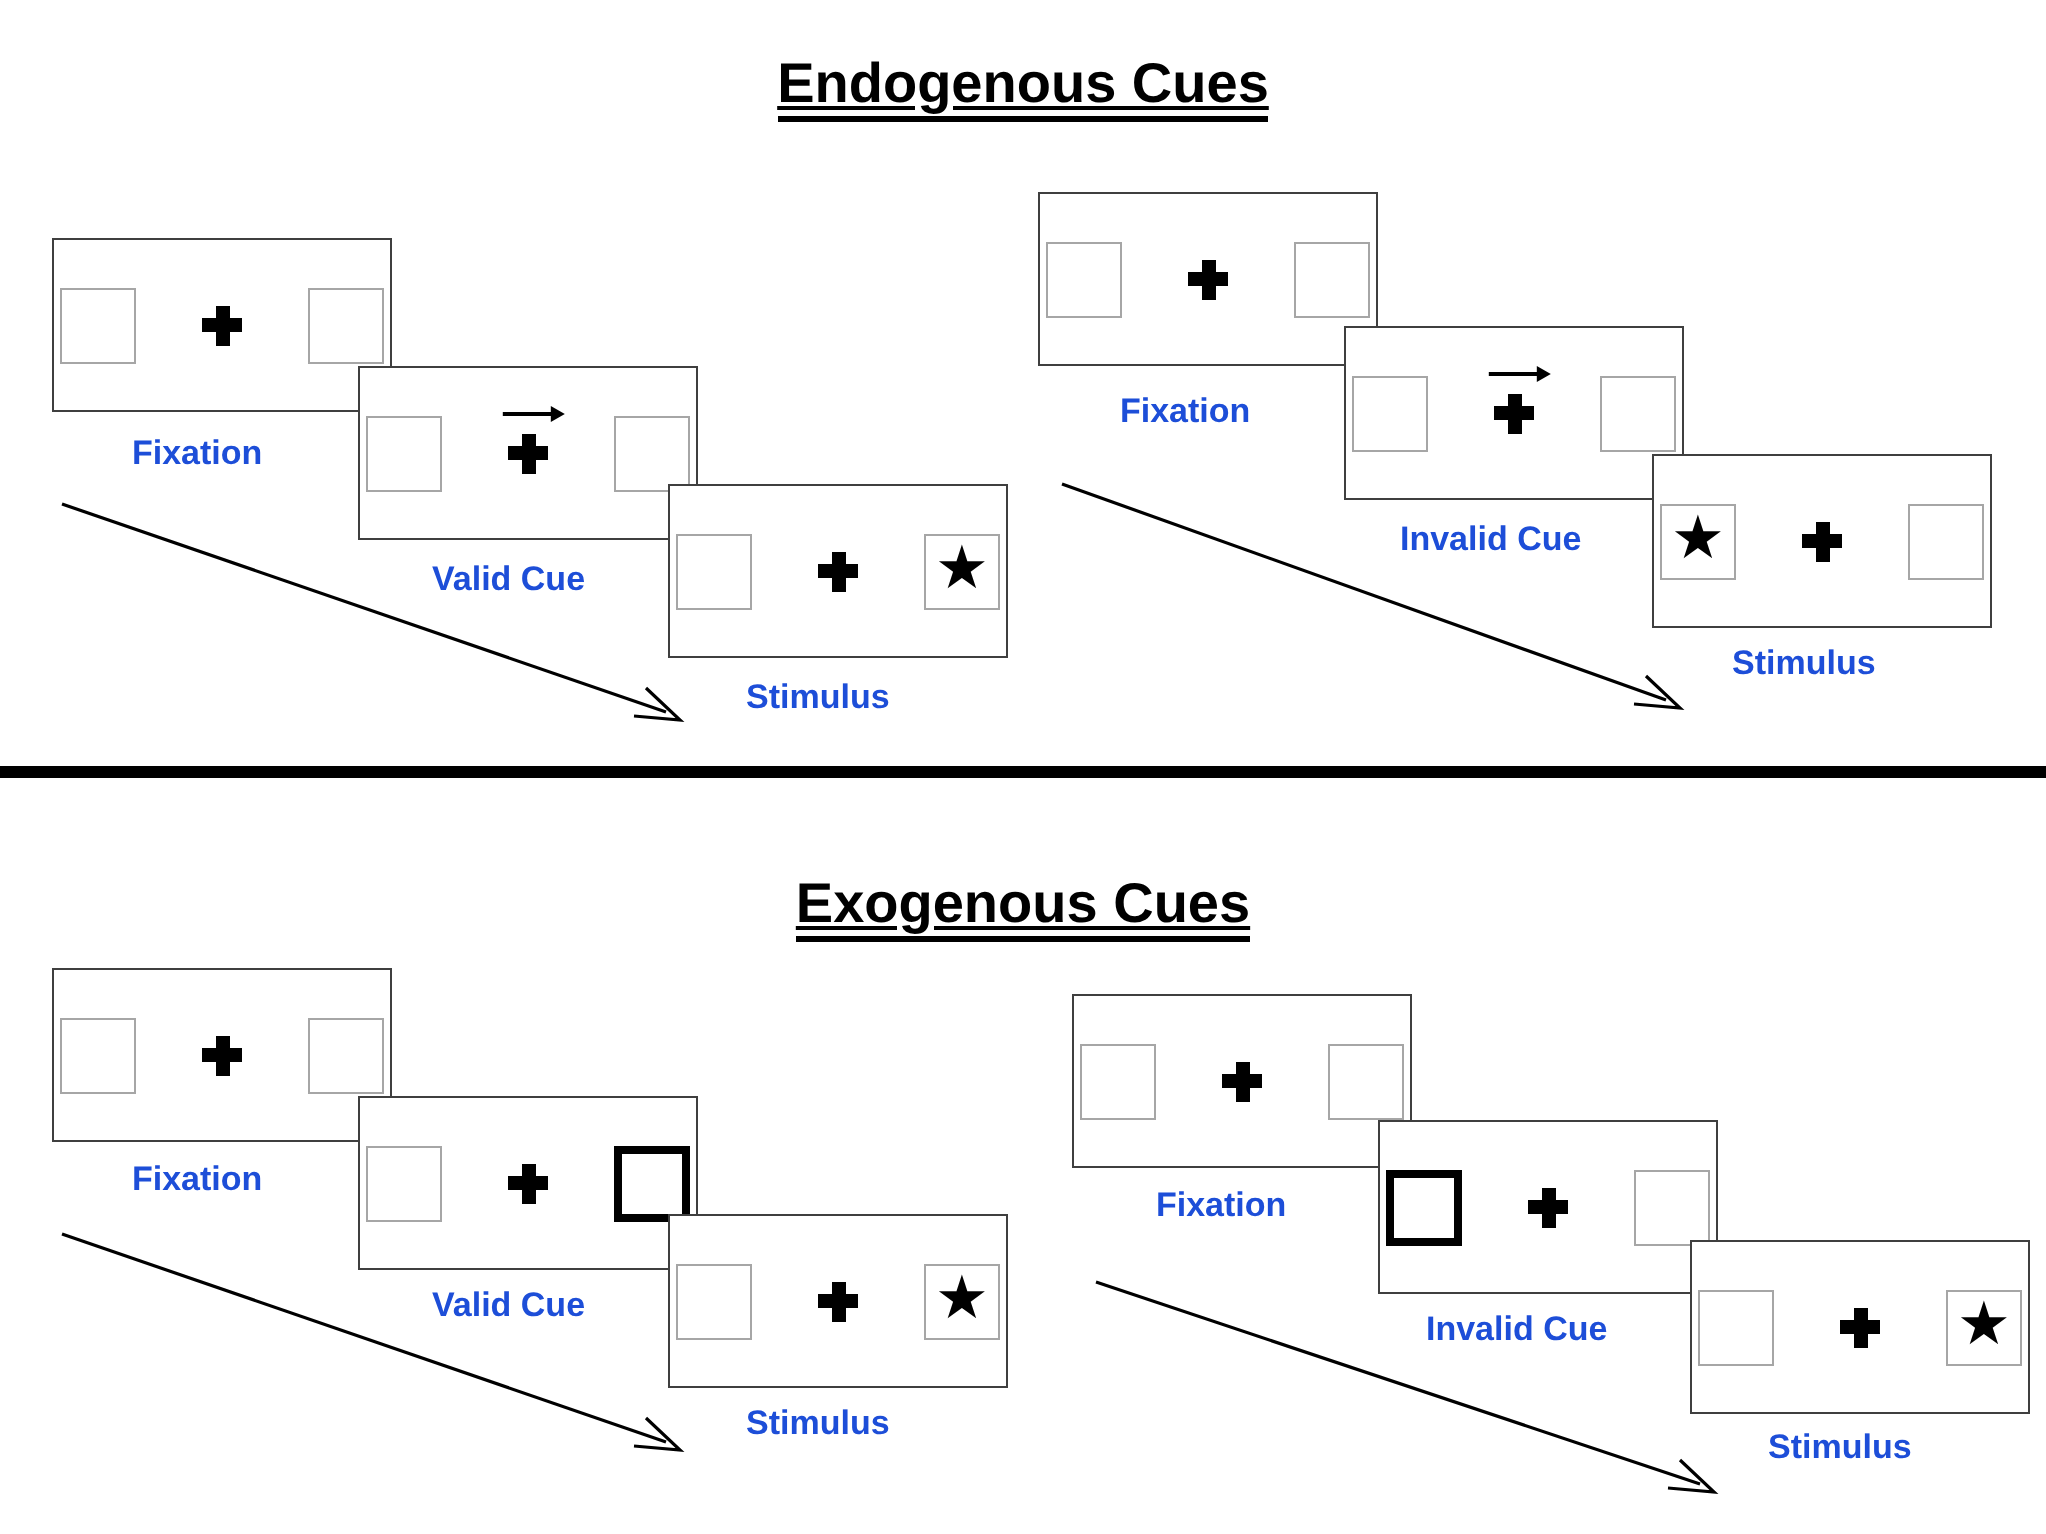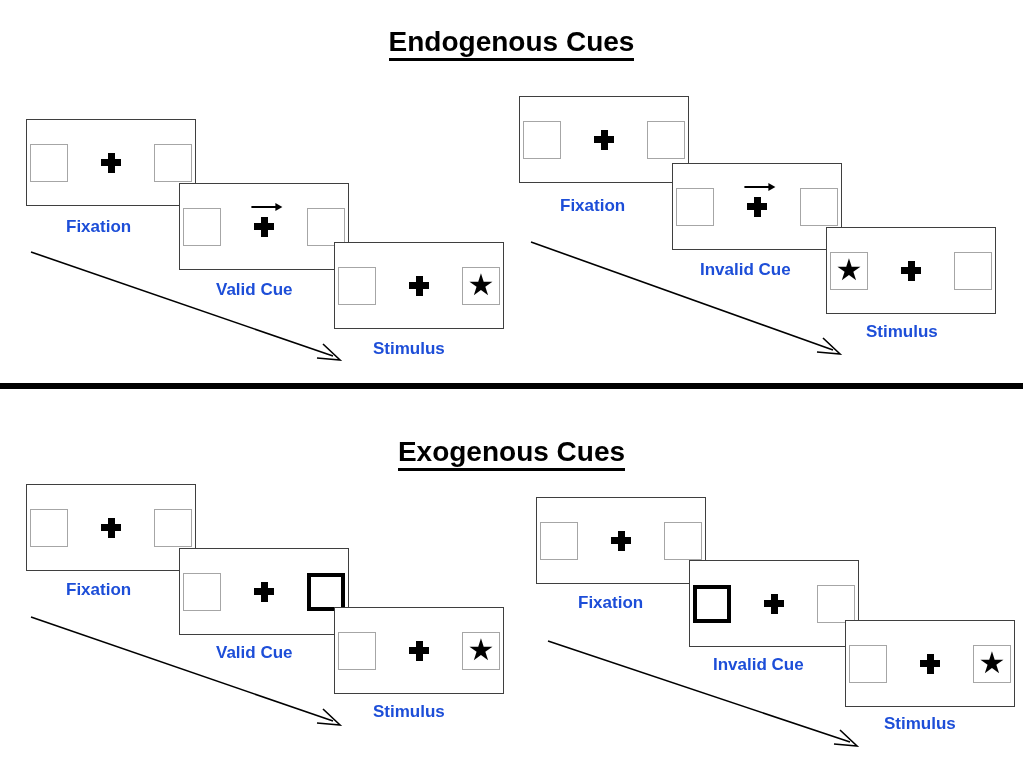--- a/index.html
+++ b/index.html
@@ -12,20 +12,21 @@
     -webkit-font-smoothing:antialiased;
   }
   .section-title{
     position:absolute;
     width:100%;
     text-align:center;
     font-size:28px;
     font-weight:bold;
     color:#000;
     letter-spacing:0px;
+    text-decoration:underline;
   }
   .section-title span{
     border-bottom:3px solid #000;
     padding-bottom:1px;
   }
   .divider{
     position:absolute;
     left:0;
     width:1023px;
     height:6px;

